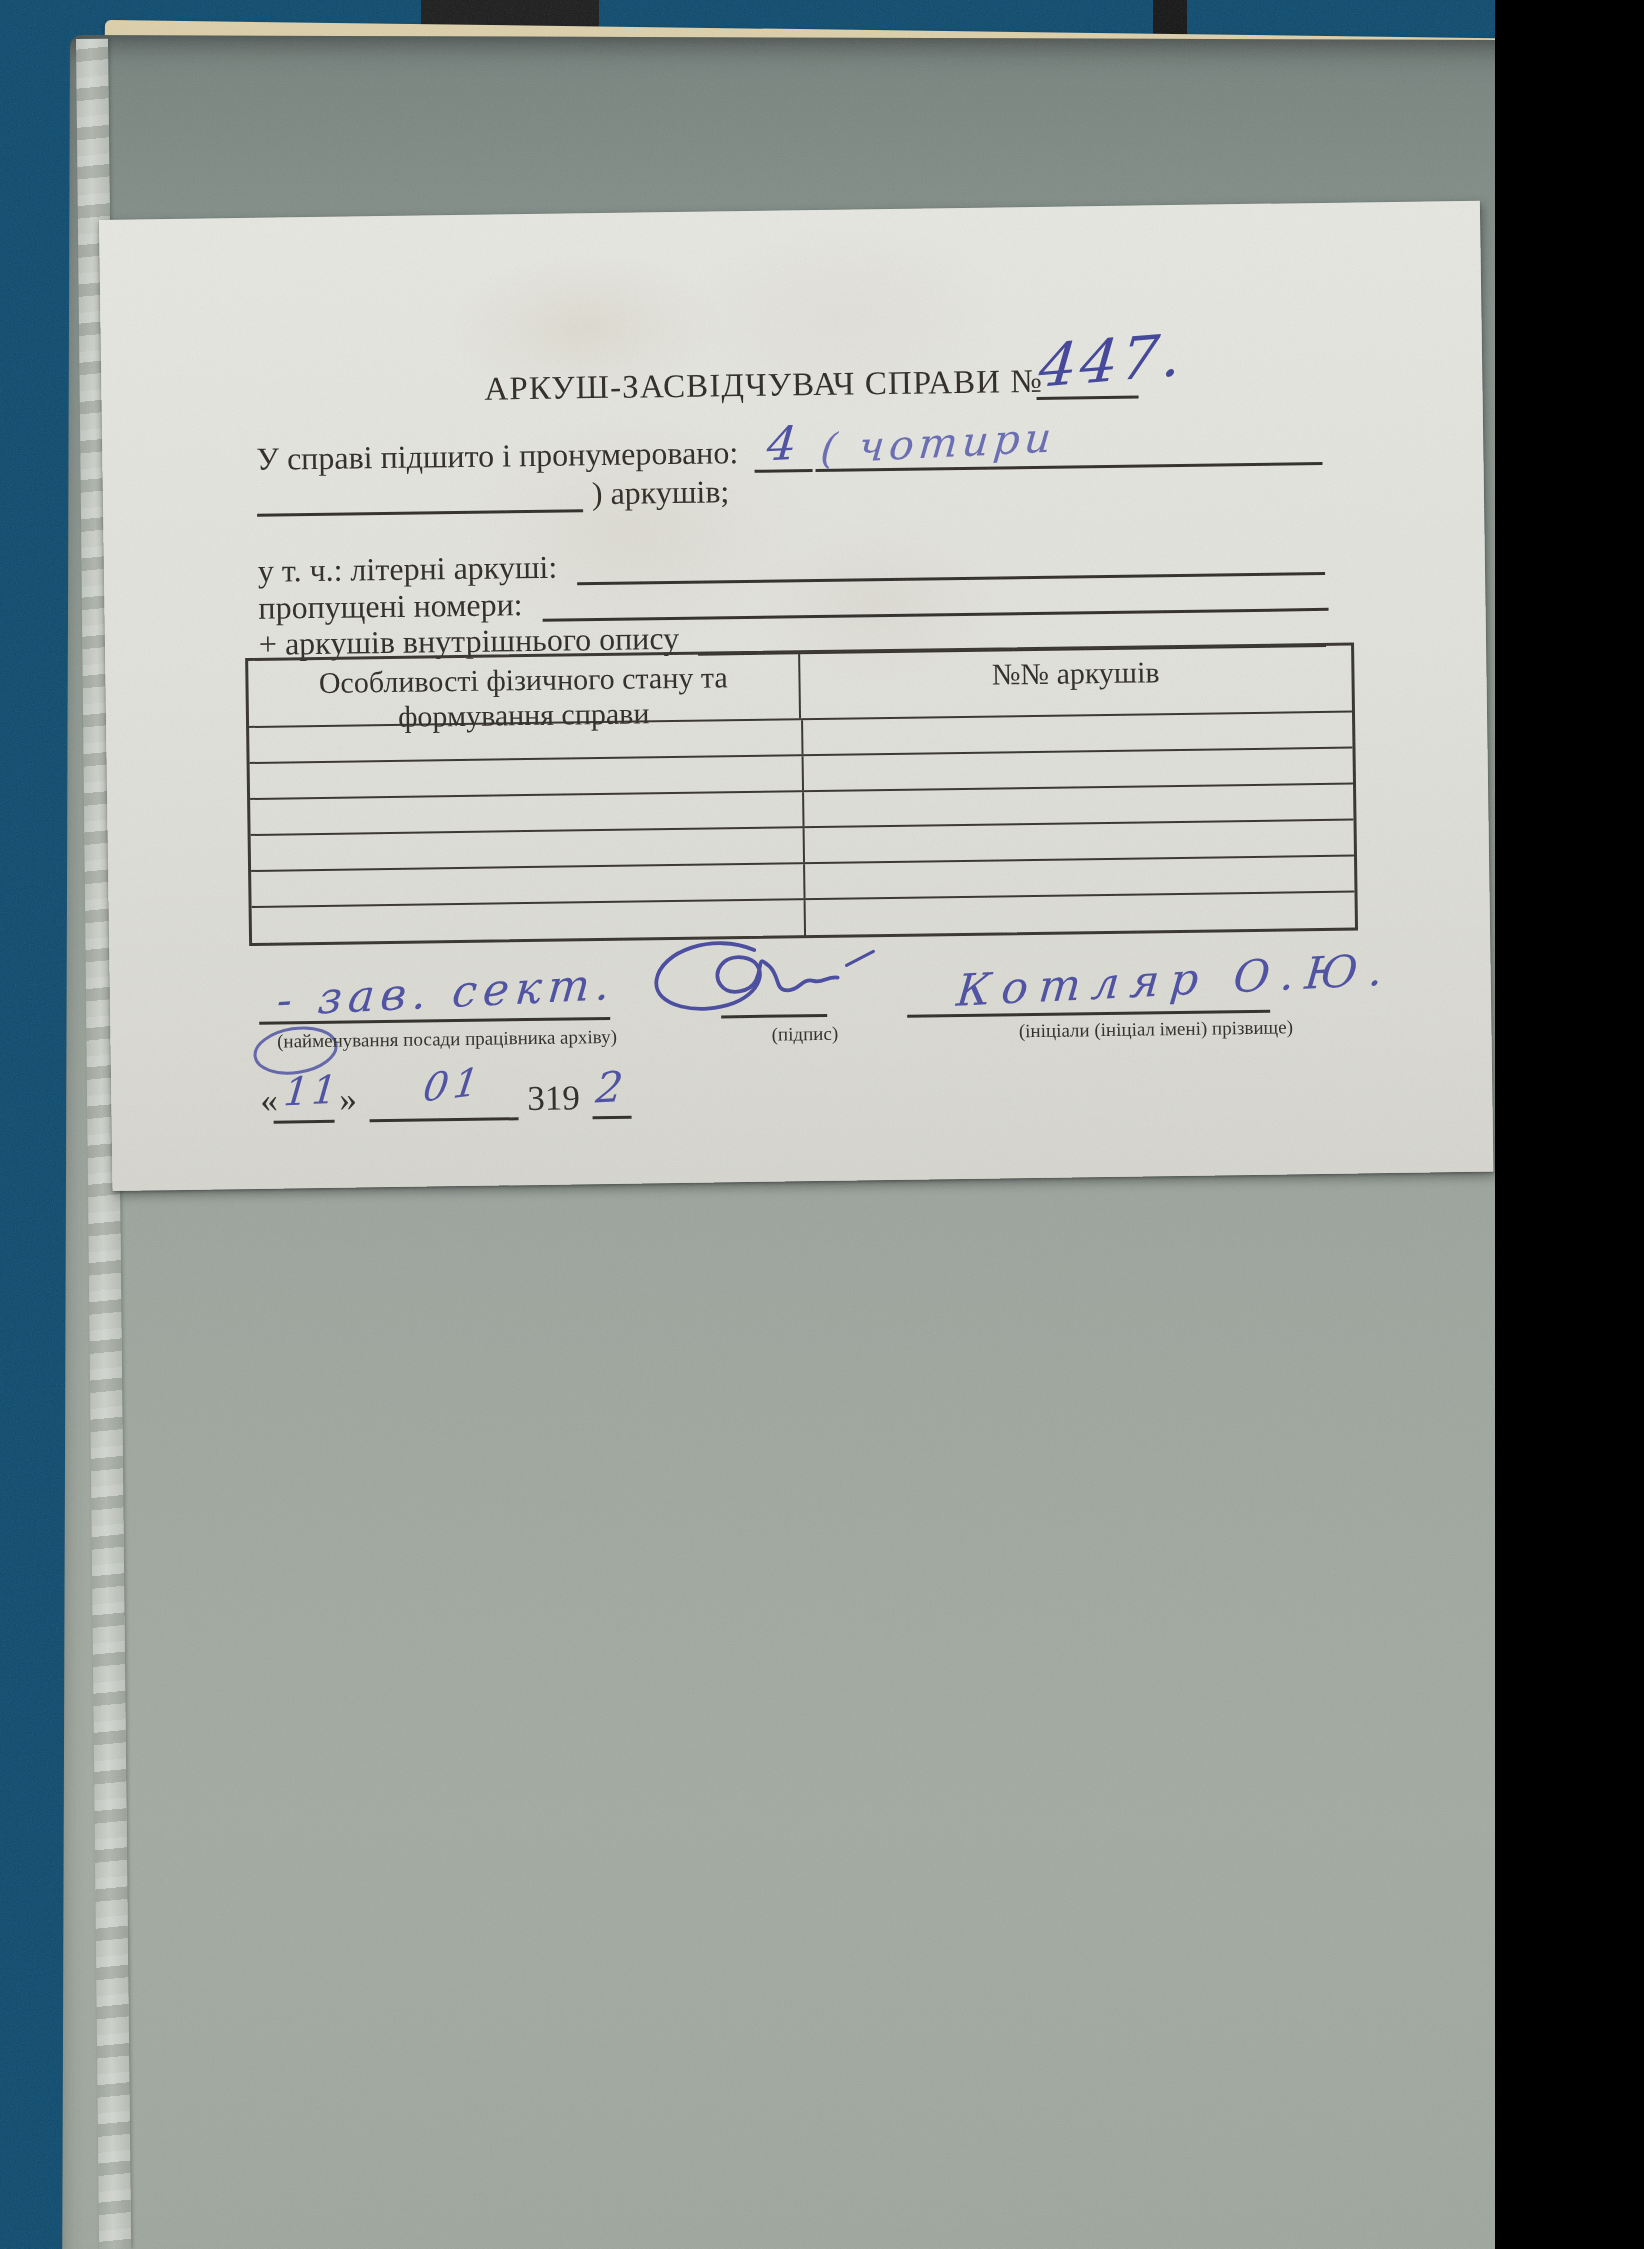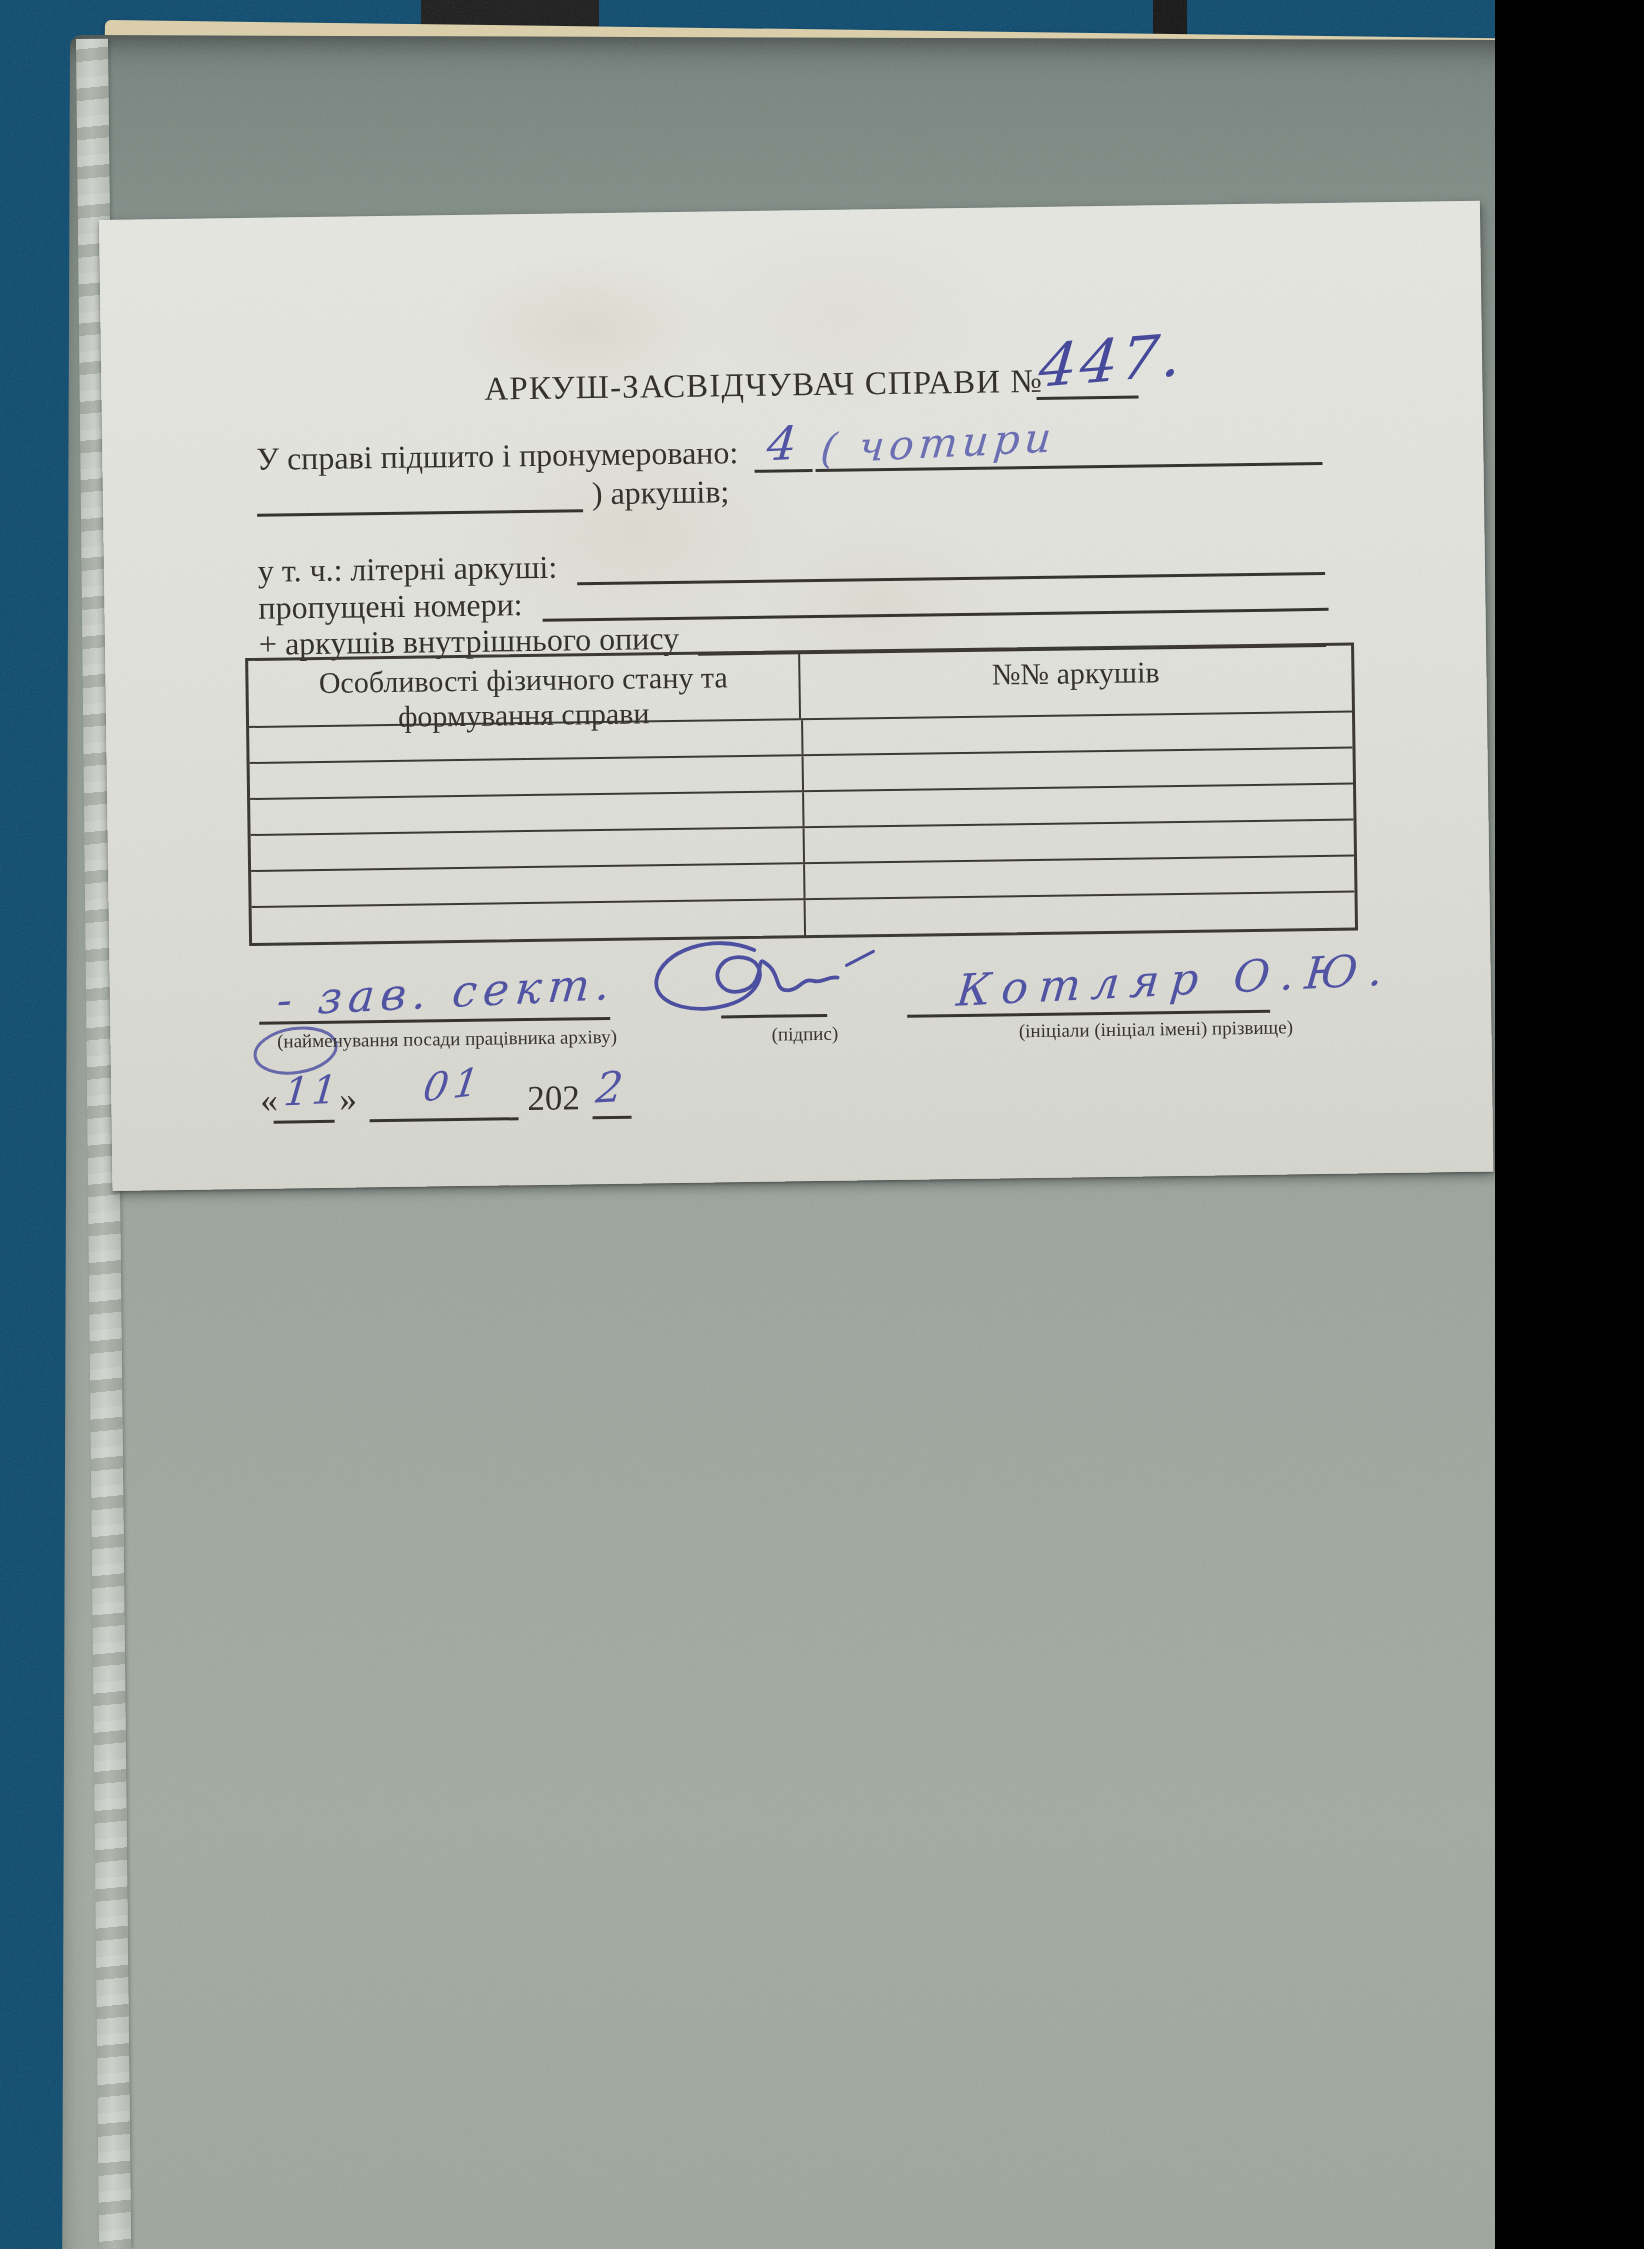--- a/index.html
+++ b/index.html
@@ -149,21 +149,21 @@
     <div class="pr lab" style="left:149px;top:813px;width:375px;">(найменування посади працівника архіву)</div>
     <div class="pr lab" style="left:611px;top:813px;width:167px;">(підпис)</div>
     <div class="pr lab" style="left:856px;top:813px;width:379px;">(ініціали (ініціал імені) прізвище)</div>
 
     <div class="pr" style="left:149px;top:863px;font-size:35px;">«</div>
     <div class="hw" style="left:173px;top:851px;font-size:39px;letter-spacing:3px;">11</div>
     <div class="rule" style="left:162px;top:903px;width:61px;"></div>
     <div class="pr" style="left:228px;top:863px;font-size:35px;">»</div>
     <div class="hw" style="left:313px;top:847px;font-size:39px;letter-spacing:4.6px;transform:skewX(-14deg) rotate(-6deg);">01</div>
     <div class="rule" style="left:258px;top:903px;width:149px;"></div>
-    <div class="pr" style="left:416px;top:865px;font-size:35px;">202</div>
+    <div class="pr" style="left:416px;top:865px;font-size:35px;">319</div>
     <div class="hw" style="left:485px;top:850px;font-size:42px;">2</div>
     <div class="rule" style="left:481px;top:903px;width:39px;"></div>
   </div>
 
   <svg class="grain" xmlns="http://www.w3.org/2000/svg" viewBox="0 0 2168 2966" width="1645" height="2250">
     <filter id="noiseF">
       <feTurbulence type="fractalNoise" baseFrequency="0.8" numOctaves="2" stitchTiles="stitch"></feTurbulence>
       <feColorMatrix type="saturate" values="0"></feColorMatrix>
     </filter>
     <rect width="2168" height="2966" filter="url(#noiseF)"></rect>

